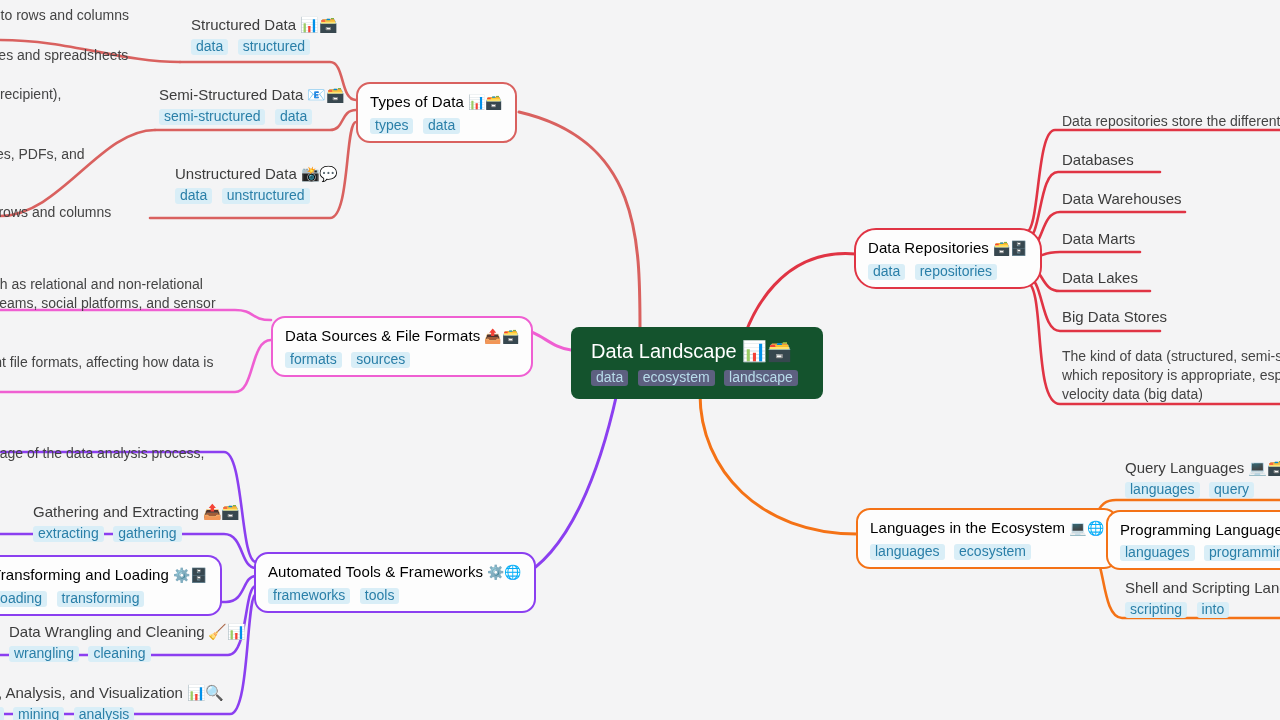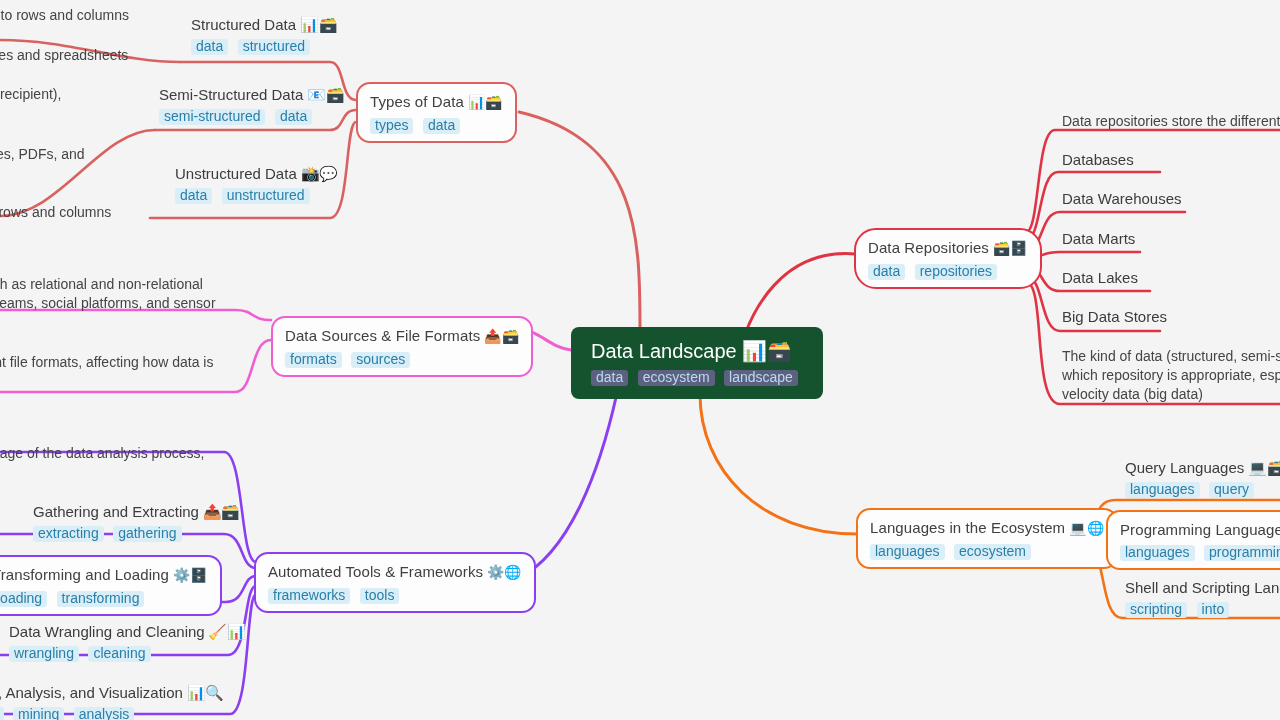--- a/index.html
+++ b/index.html
@@ -23,21 +23,21 @@
   .node {
     position: absolute;
     background: #fdfdfd;
     border: 2px solid #cccccc;
     border-radius: 14px;
     padding: 8px 12px 7px 12px;
     white-space: nowrap;
   }
   .node .title {
     font-size: 15px;
-    color: #404040;
+    color: #000000;
     line-height: 19px;
     letter-spacing: .1px;
   }
   .node .emo { font-size: 14px; letter-spacing: 0px; }
   .tags { margin-top: 4px; }
   .tag {
     display: inline-block;
     font-size: 14px;
     color: #2a7fa8;
     background: #d9eef7;

